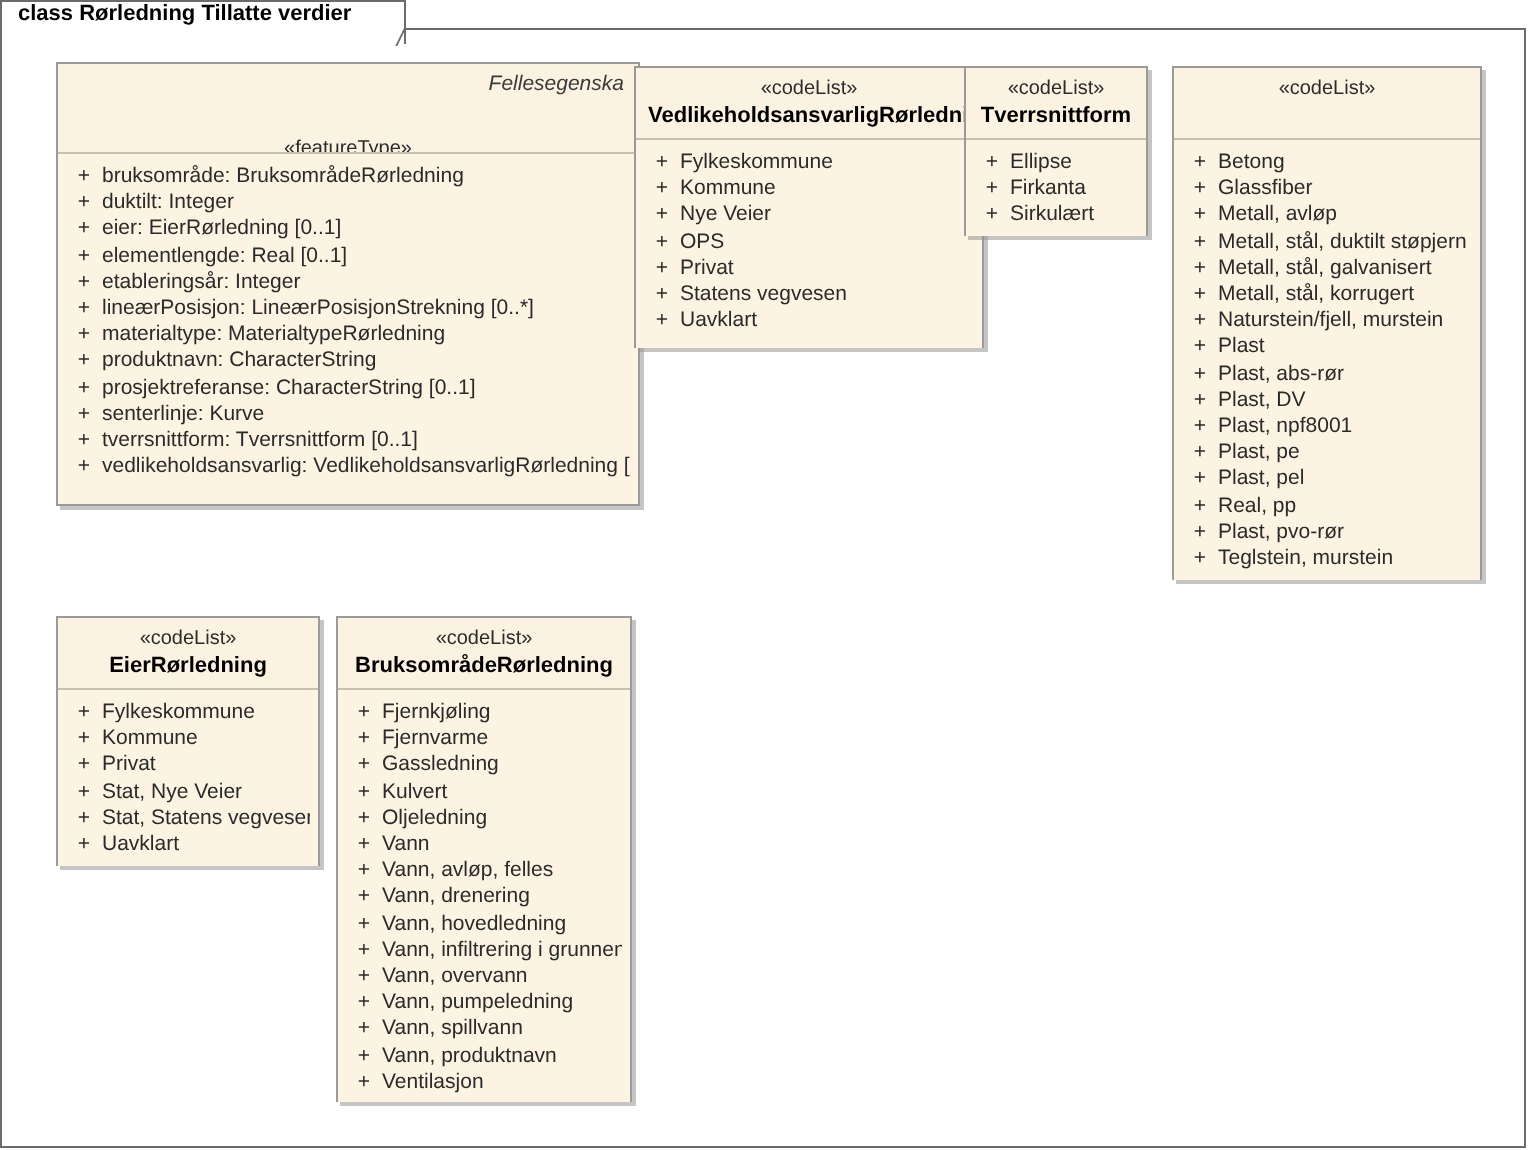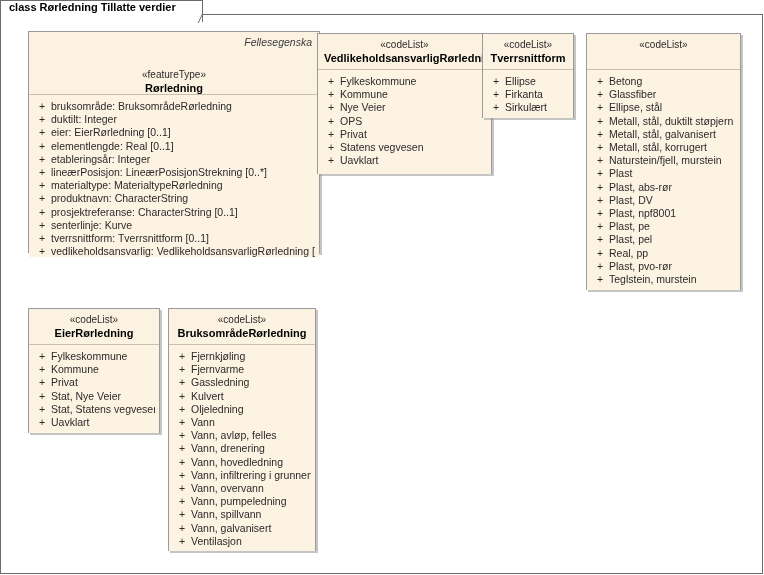--- a/index.html
+++ b/index.html
@@ -116,21 +116,21 @@
     text-overflow:clip;
   }
 
   
   #box-rorledning{
     left:28px; top:31px;
     width:292px; height:222px;
     z-index:2;
   }
   #box-rorledning .uml-head{
-    height:63px;
+    height:45px;
     position:relative;
     padding-top:0;
   }
   #box-rorledning .tagname{
     position:absolute;
     right:7px; top:4px;
     font-size:10.5px;
     font-style:italic;
     color:#3a3a3a;
     white-space:nowrap;
@@ -319,21 +319,21 @@
         <div class="feat">
           <span class="vis">+</span>
           <span class="ftext">Betong</span>
         </div>
         <div class="feat">
           <span class="vis">+</span>
           <span class="ftext">Glassfiber</span>
         </div>
         <div class="feat">
           <span class="vis">+</span>
-          <span class="ftext">Ellipse, stål</span>
+          <span class="ftext">Metall, avløp</span>
         </div>
         <div class="feat">
           <span class="vis">+</span>
           <span class="ftext">Metall, stål, duktilt støpjern</span>
         </div>
         <div class="feat">
           <span class="vis">+</span>
           <span class="ftext">Metall, stål, galvanisert</span>
         </div>
         <div class="feat">
@@ -469,21 +469,21 @@
         <div class="feat">
           <span class="vis">+</span>
           <span class="ftext">Vann, pumpeledning</span>
         </div>
         <div class="feat">
           <span class="vis">+</span>
           <span class="ftext">Vann, spillvann</span>
         </div>
         <div class="feat">
           <span class="vis">+</span>
-          <span class="ftext">Vann, galvanisert</span>
+          <span class="ftext">Vann, produktnavn</span>
         </div>
         <div class="feat">
           <span class="vis">+</span>
           <span class="ftext">Ventilasjon</span>
         </div>
       </div>
   </div>
 
 </div>
 

